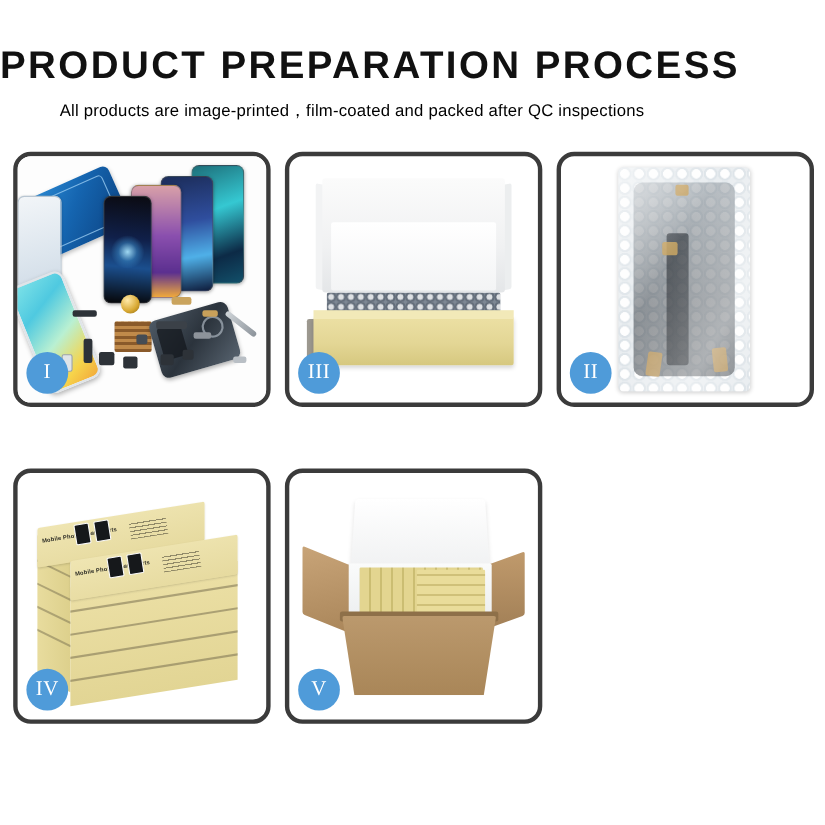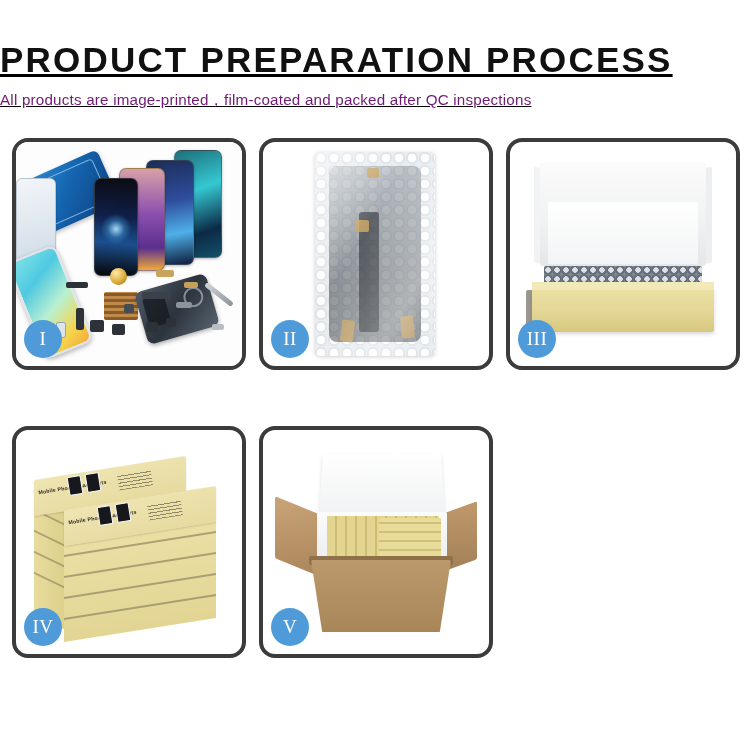--- a/index.html
+++ b/index.html
@@ -5,35 +5,35 @@
   * { box-sizing: border-box; margin: 0; padding: 0; }
   html, body {
     width: 750px; height: 750px;
     background: #ffffff;
     font-family: "Liberation Sans", sans-serif;
     overflow: hidden;
   }
   .page { position: relative; width: 750px; height: 750px; background: #fff; }
 
   
-  .header { position: absolute; top: 0; left: 0; width: 640px; text-align: left; text-decoration: underline; }
+  .header { position: absolute; top: 0; left: 0; width: 640px; text-align: center; }
   .title {
     margin-top: 42px;
     font-size: 35px;
     font-weight: bold;
     letter-spacing: 2.2px;
     color: #111;
     line-height: 1;
     white-space: nowrap;
   }
   .subtitle {
     margin-top: 13px;
     font-size: 15.2px;
     font-weight: normal;
-    color: #701a75;
+    color: #000000;
     letter-spacing: .2px;
     white-space: nowrap;
   }
 
   
   .grid {
     position: absolute;
     left: 12px; top: 138px;
     width: 728px; height: 552px;
     display: grid;
@@ -388,46 +388,46 @@
         <div class="part pj"></div>
         <div class="part pk"></div>
         <div class="part pl"></div>
         <div class="part pm"></div>
       </div>
       <div class="badge">I</div>
     </div>
 
     <div class="panel">
       <div class="stage">
+        <div class="p3wrap">
+          <div class="boxFlapL"></div>
+          <div class="boxFlapR"></div>
+          <div class="foamLidBack"></div>
+          <div class="foamLidFace"></div>
+          <div class="bubbleInside"></div>
+          <div class="boxEdgeDark"></div>
+          <div class="boxBodyY"></div>
+        </div>
+      </div>
+      <div class="badge">III</div>
+    </div>
+
+    <div class="panel">
+      <div class="stage">
         <div class="bubbleBag">
           <div class="bagInner"></div>
           <div class="flexStrip"></div>
           <div class="tapeA"></div>
           <div class="tapeB"></div>
           <div class="tapeC"></div>
           <div class="tapeD"></div>
           <div class="bubbleSheen"></div>
         </div>
       </div>
       <div class="badge">II</div>
-    </div>
-
-    <div class="panel">
-      <div class="stage">
-        <div class="p3wrap">
-          <div class="boxFlapL"></div>
-          <div class="boxFlapR"></div>
-          <div class="foamLidBack"></div>
-          <div class="foamLidFace"></div>
-          <div class="bubbleInside"></div>
-          <div class="boxEdgeDark"></div>
-          <div class="boxBodyY"></div>
-        </div>
-      </div>
-      <div class="badge">III</div>
     </div>
 
     <div class="panel">
       <div class="stage">
         <div class="stack">
           <div class="sideL"></div>
           <div class="sideF"></div>
           <div class="seam sm1"></div>
           <div class="seam sm2"></div>
           <div class="seam sm3"></div>

